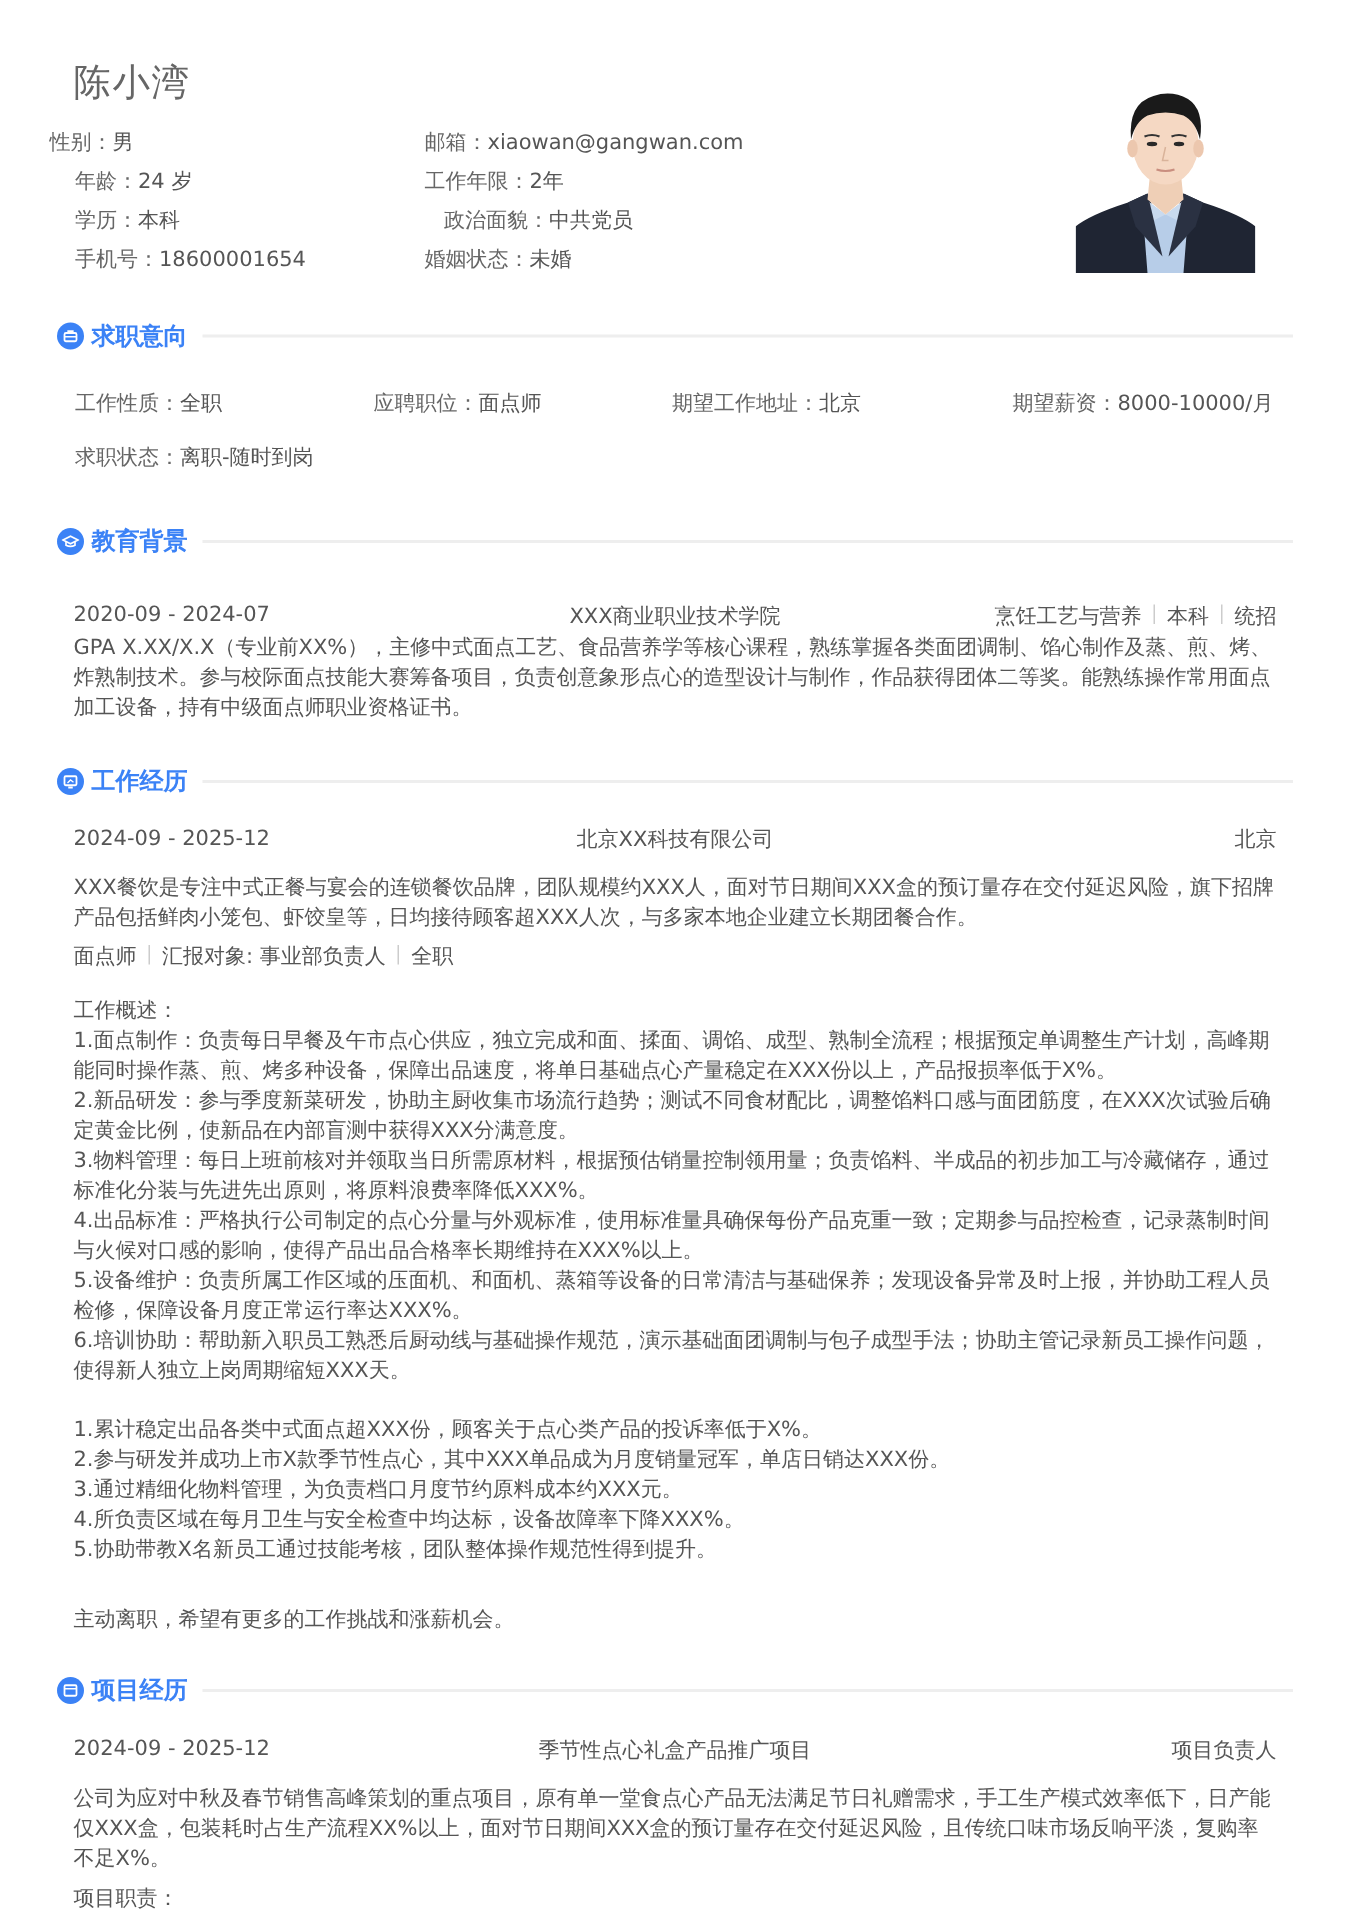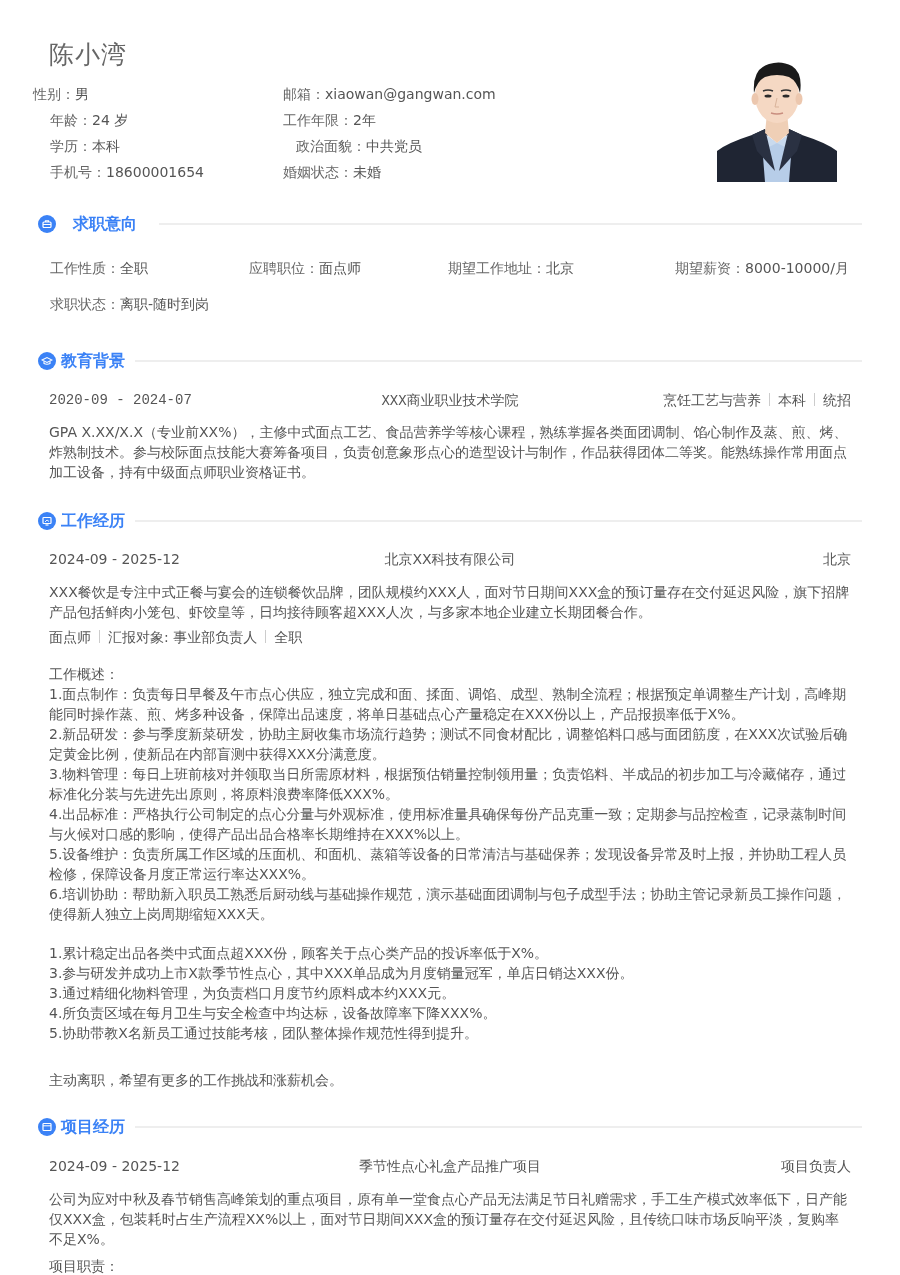--- a/index.html
+++ b/index.html
@@ -71,21 +71,21 @@
     <ellipse cx="69" cy="45" rx="3.5" ry="1.5" fill="#2a2a2a"></ellipse>
 
     <path d="M46 40 Q51 38 56 40" stroke="#333" stroke-width="1.4" fill="none"></path>
     <path d="M64 40 Q69 38 74 40" stroke="#333" stroke-width="1.4" fill="none"></path>
 
     <path d="M60 47 L58 56 L62 56" stroke="#d9b39a" stroke-width="1" fill="none"></path>
     <path d="M54 62 Q60 64 66 62" stroke="#c98e7f" stroke-width="1.4" fill="none"></path>
   </svg>
 </div>
 
-<div class="sec-head" style="top:212px;gap:12px;">
+<div class="sec-head" style="top:212px;">
   <div class="sec-icon">
     <svg viewBox="0 0 12 12">
         <rect x="2" y="4" width="8" height="5.5" rx="1" fill="none" stroke="#fff" stroke-width="1.2"></rect>
         <path d="M4.5 4 V2.8 H7.5 V4" fill="none" stroke="#fff" stroke-width="1.2"></path>
         <line x1="2" y1="6.5" x2="10" y2="6.5" stroke="#fff" stroke-width="1"></line>
       </svg>
   </div>
   <div class="sec-title">求职意向</div>
   <div class="sec-line"></div>
 </div>
@@ -100,21 +100,21 @@
   <div class="sec-icon">
     <svg viewBox="0 0 12 12">
         <path d="M1 5 L6 2.5 L11 5 L6 7.5 Z" fill="none" stroke="#fff" stroke-width="1.1"></path>
         <path d="M3 6.2 V8.5 Q6 10 9 8.5 V6.2" fill="none" stroke="#fff" stroke-width="1.1"></path>
       </svg>
   </div>
   <div class="sec-title">教育背景</div>
   <div class="sec-line"></div>
 </div>
 
-<div class="row3" style="top:392px;font-family:Liberation Mono, monospace;">
+<div class="row3" style="top:402px;">
   <span class="l">2020-09 - 2024-07</span>
   <span class="c">XXX商业职业技术学院</span>
   <span class="r"><span>烹饪工艺与营养</span><span class="sep"></span><span>本科</span><span class="sep"></span><span>统招</span></span>
 </div>
 
 <div class="para" style="top:422px;">GPA X.XX/X.X（专业前XX%），主修中式面点工艺、食品营养学等核心课程，熟练掌握各类面团调制、馅心制作及蒸、煎、烤、炸熟制技术。参与校际面点技能大赛筹备项目，负责创意象形点心的造型设计与制作，作品获得团体二等奖。能熟练操作常用面点加工设备，持有中级面点师职业资格证书。</div>
 
 <div class="sec-head" style="top:509px;">
   <div class="sec-icon">
     <svg viewBox="0 0 12 12">
@@ -144,21 +144,21 @@
   <div>1.面点制作：负责每日早餐及午市点心供应，独立完成和面、揉面、调馅、成型、熟制全流程；根据预定单调整生产计划，高峰期能同时操作蒸、煎、烤多种设备，保障出品速度，将单日基础点心产量稳定在XXX份以上，产品报损率低于X%。</div>
   <div>2.新品研发：参与季度新菜研发，协助主厨收集市场流行趋势；测试不同食材配比，调整馅料口感与面团筋度，在XXX次试验后确定黄金比例，使新品在内部盲测中获得XXX分满意度。</div>
   <div>3.物料管理：每日上班前核对并领取当日所需原材料，根据预估销量控制领用量；负责馅料、半成品的初步加工与冷藏储存，通过标准化分装与先进先出原则，将原料浪费率降低XXX%。</div>
   <div>4.出品标准：严格执行公司制定的点心分量与外观标准，使用标准量具确保每份产品克重一致；定期参与品控检查，记录蒸制时间与火候对口感的影响，使得产品出品合格率长期维持在XXX%以上。</div>
   <div>5.设备维护：负责所属工作区域的压面机、和面机、蒸箱等设备的日常清洁与基础保养；发现设备异常及时上报，并协助工程人员检修，保障设备月度正常运行率达XXX%。</div>
   <div>6.培训协助：帮助新入职员工熟悉后厨动线与基础操作规范，演示基础面团调制与包子成型手法；协助主管记录新员工操作问题，使得新人独立上岗周期缩短XXX天。</div>
 </div>
 
 <div class="para" style="top:943px;">
   <div>1.累计稳定出品各类中式面点超XXX份，顾客关于点心类产品的投诉率低于X%。</div>
-  <div>3.参与研发并成功上市X款季节性点心，其中XXX单品成为月度销量冠军，单店日销达XXX份。</div>
+  <div>2.参与研发并成功上市X款季节性点心，其中XXX单品成为月度销量冠军，单店日销达XXX份。</div>
   <div>3.通过精细化物料管理，为负责档口月度节约原料成本约XXX元。</div>
   <div>4.所负责区域在每月卫生与安全检查中均达标，设备故障率下降XXX%。</div>
   <div>5.协助带教X名新员工通过技能考核，团队整体操作规范性得到提升。</div>
 </div>
 
 <div class="para" style="top:1070px;">主动离职，希望有更多的工作挑战和涨薪机会。</div>
 
 <div class="sec-head" style="top:1115px;">
   <div class="sec-icon">
     <svg viewBox="0 0 12 12">

